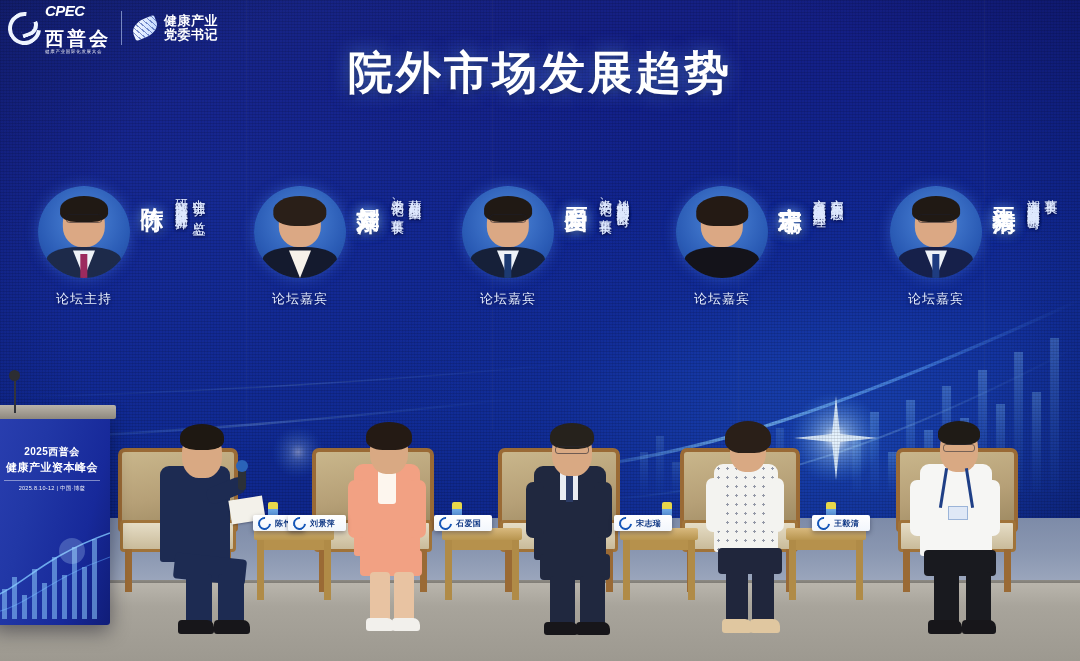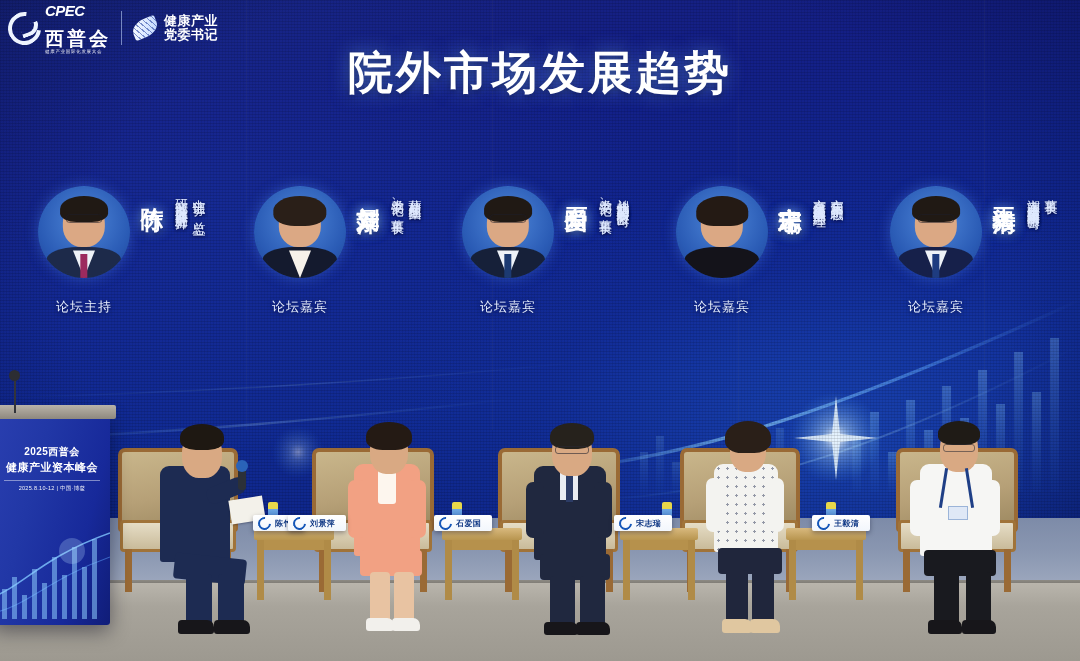--- a/index.html
+++ b/index.html
@@ -102,21 +102,21 @@
   }
   .panelist { position: absolute; top: 0; display: flex; align-items: flex-start; }
   .p-portrait-col { display: flex; flex-direction: column; align-items: center; width: 100px; }
   .p-photo {
     width: 92px; height: 92px; border-radius: 50%;
     background: radial-gradient(circle at 50% 38%, #4e86d8 0%, #2a5bb5 62%, #1d3f91 100%);
     position: relative; overflow: hidden;
     box-shadow: 0 0 14px rgba(90,150,255,.35);
   }
   .p-role {
-    margin-top: 20px; font-size: 13px; color: #e9f1ff; letter-spacing: 1px;
+    margin-top: 12px; font-size: 13px; color: #e9f1ff; letter-spacing: 1px;
     text-shadow: 0 1px 4px rgba(0,0,40,.7); white-space: nowrap;
   }
   .p-name {
     writing-mode: vertical-rl; text-orientation: upright;
     font-size: 23px; font-weight: bold; color: #ffffff;
     letter-spacing: 2px; margin-left: 6px; margin-top: 2px;
     text-shadow: 0 0 12px rgba(130,185,255,.6), 0 2px 4px rgba(0,0,40,.6);
     line-height: 1.06;
   }
   .p-titles { display: flex; flex-direction: row-reverse; margin-left: 6px; margin-top: 3px; }

